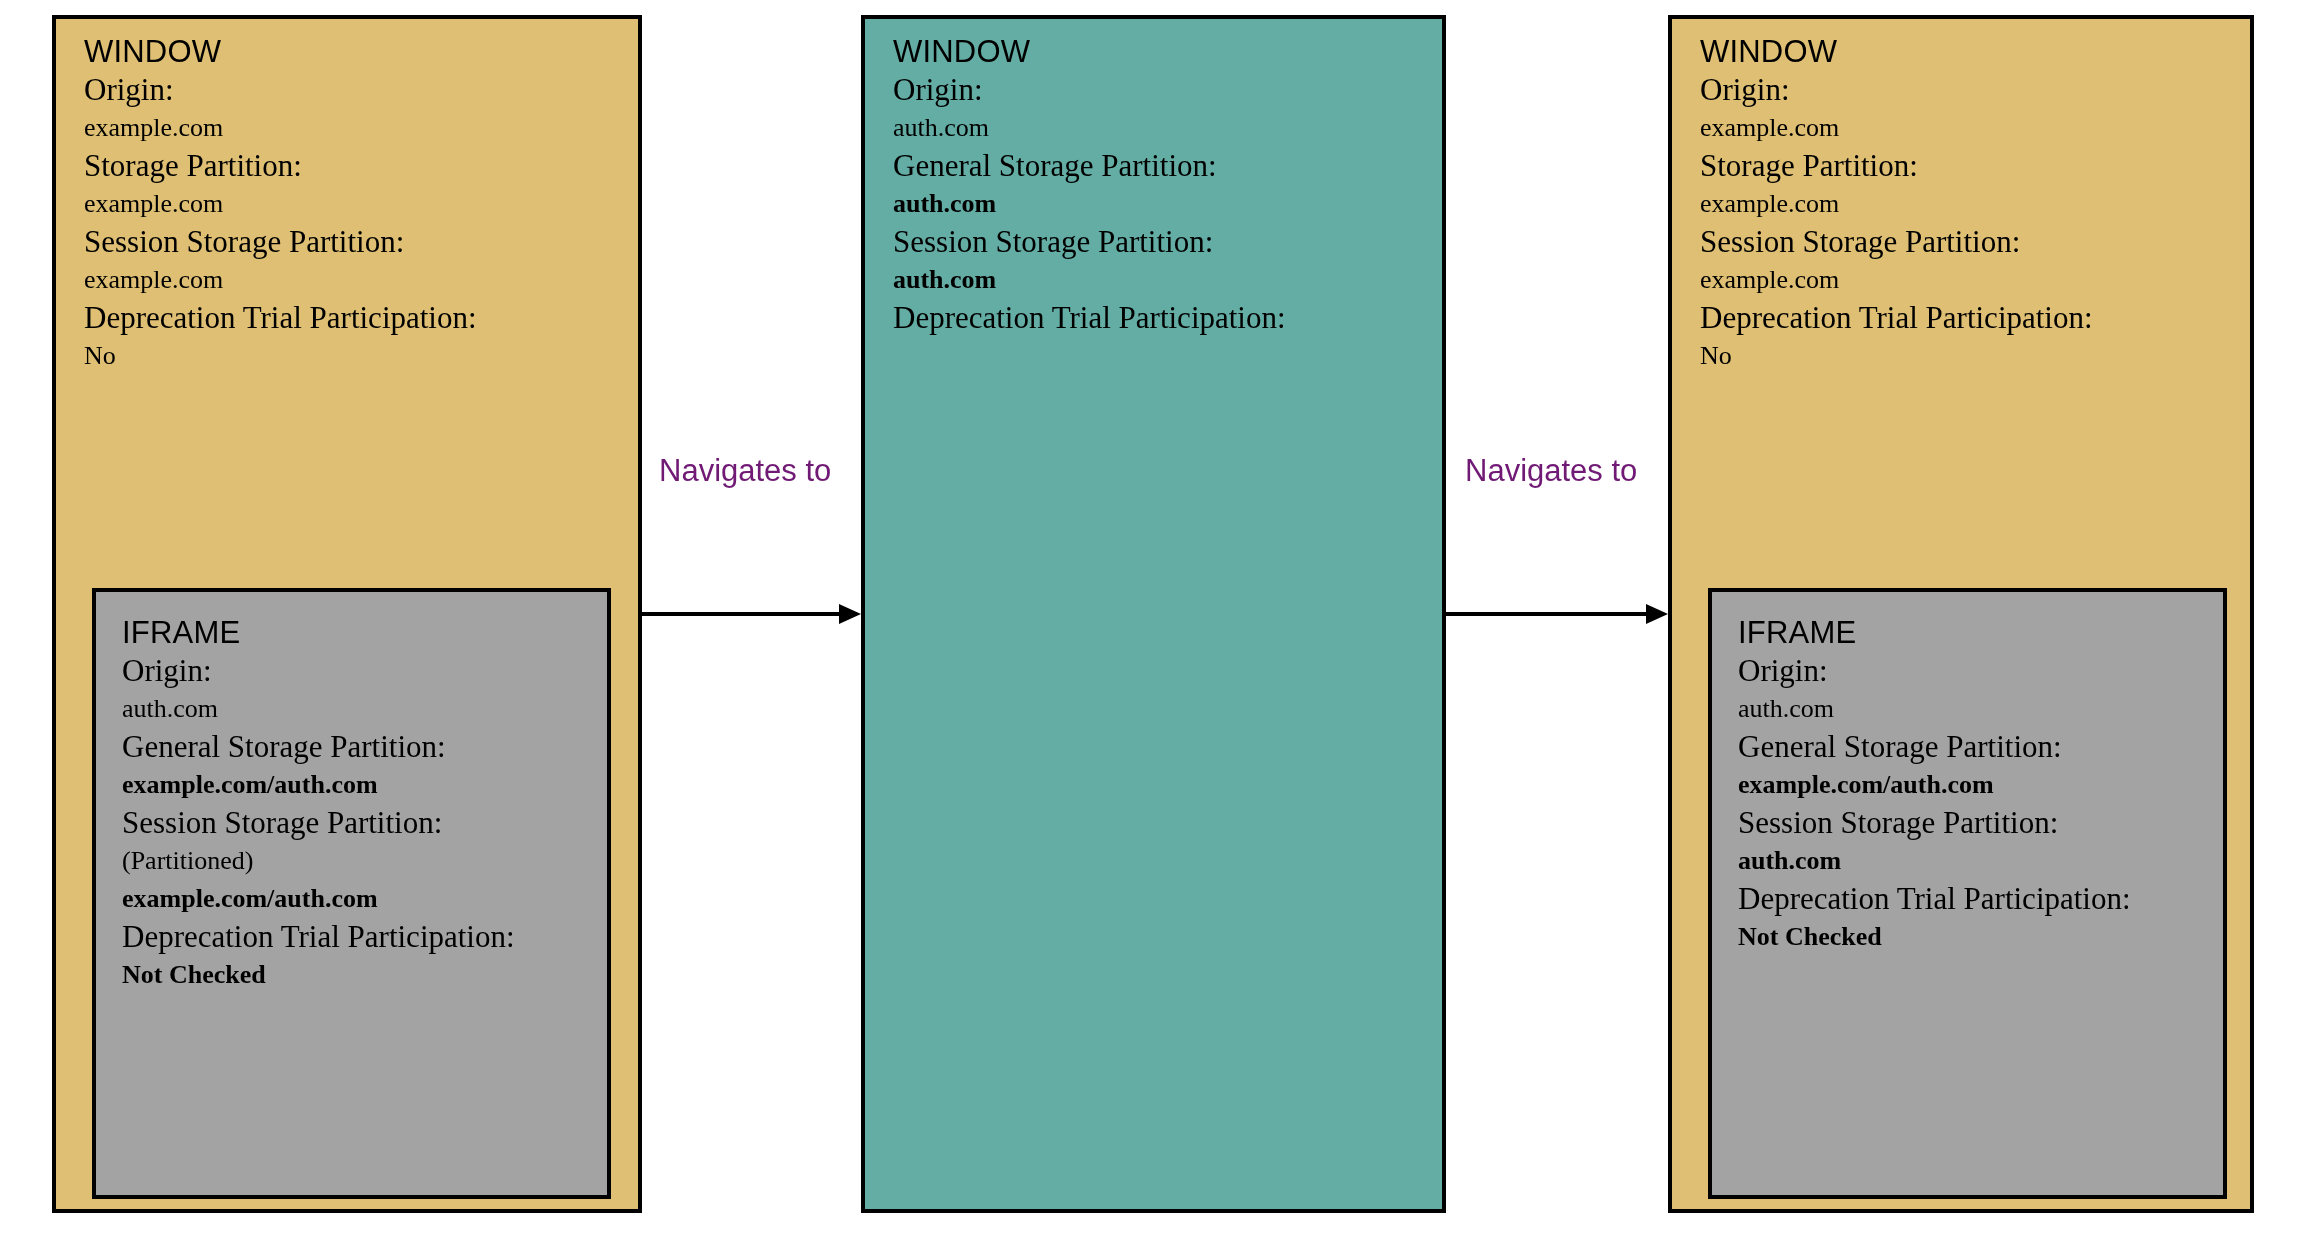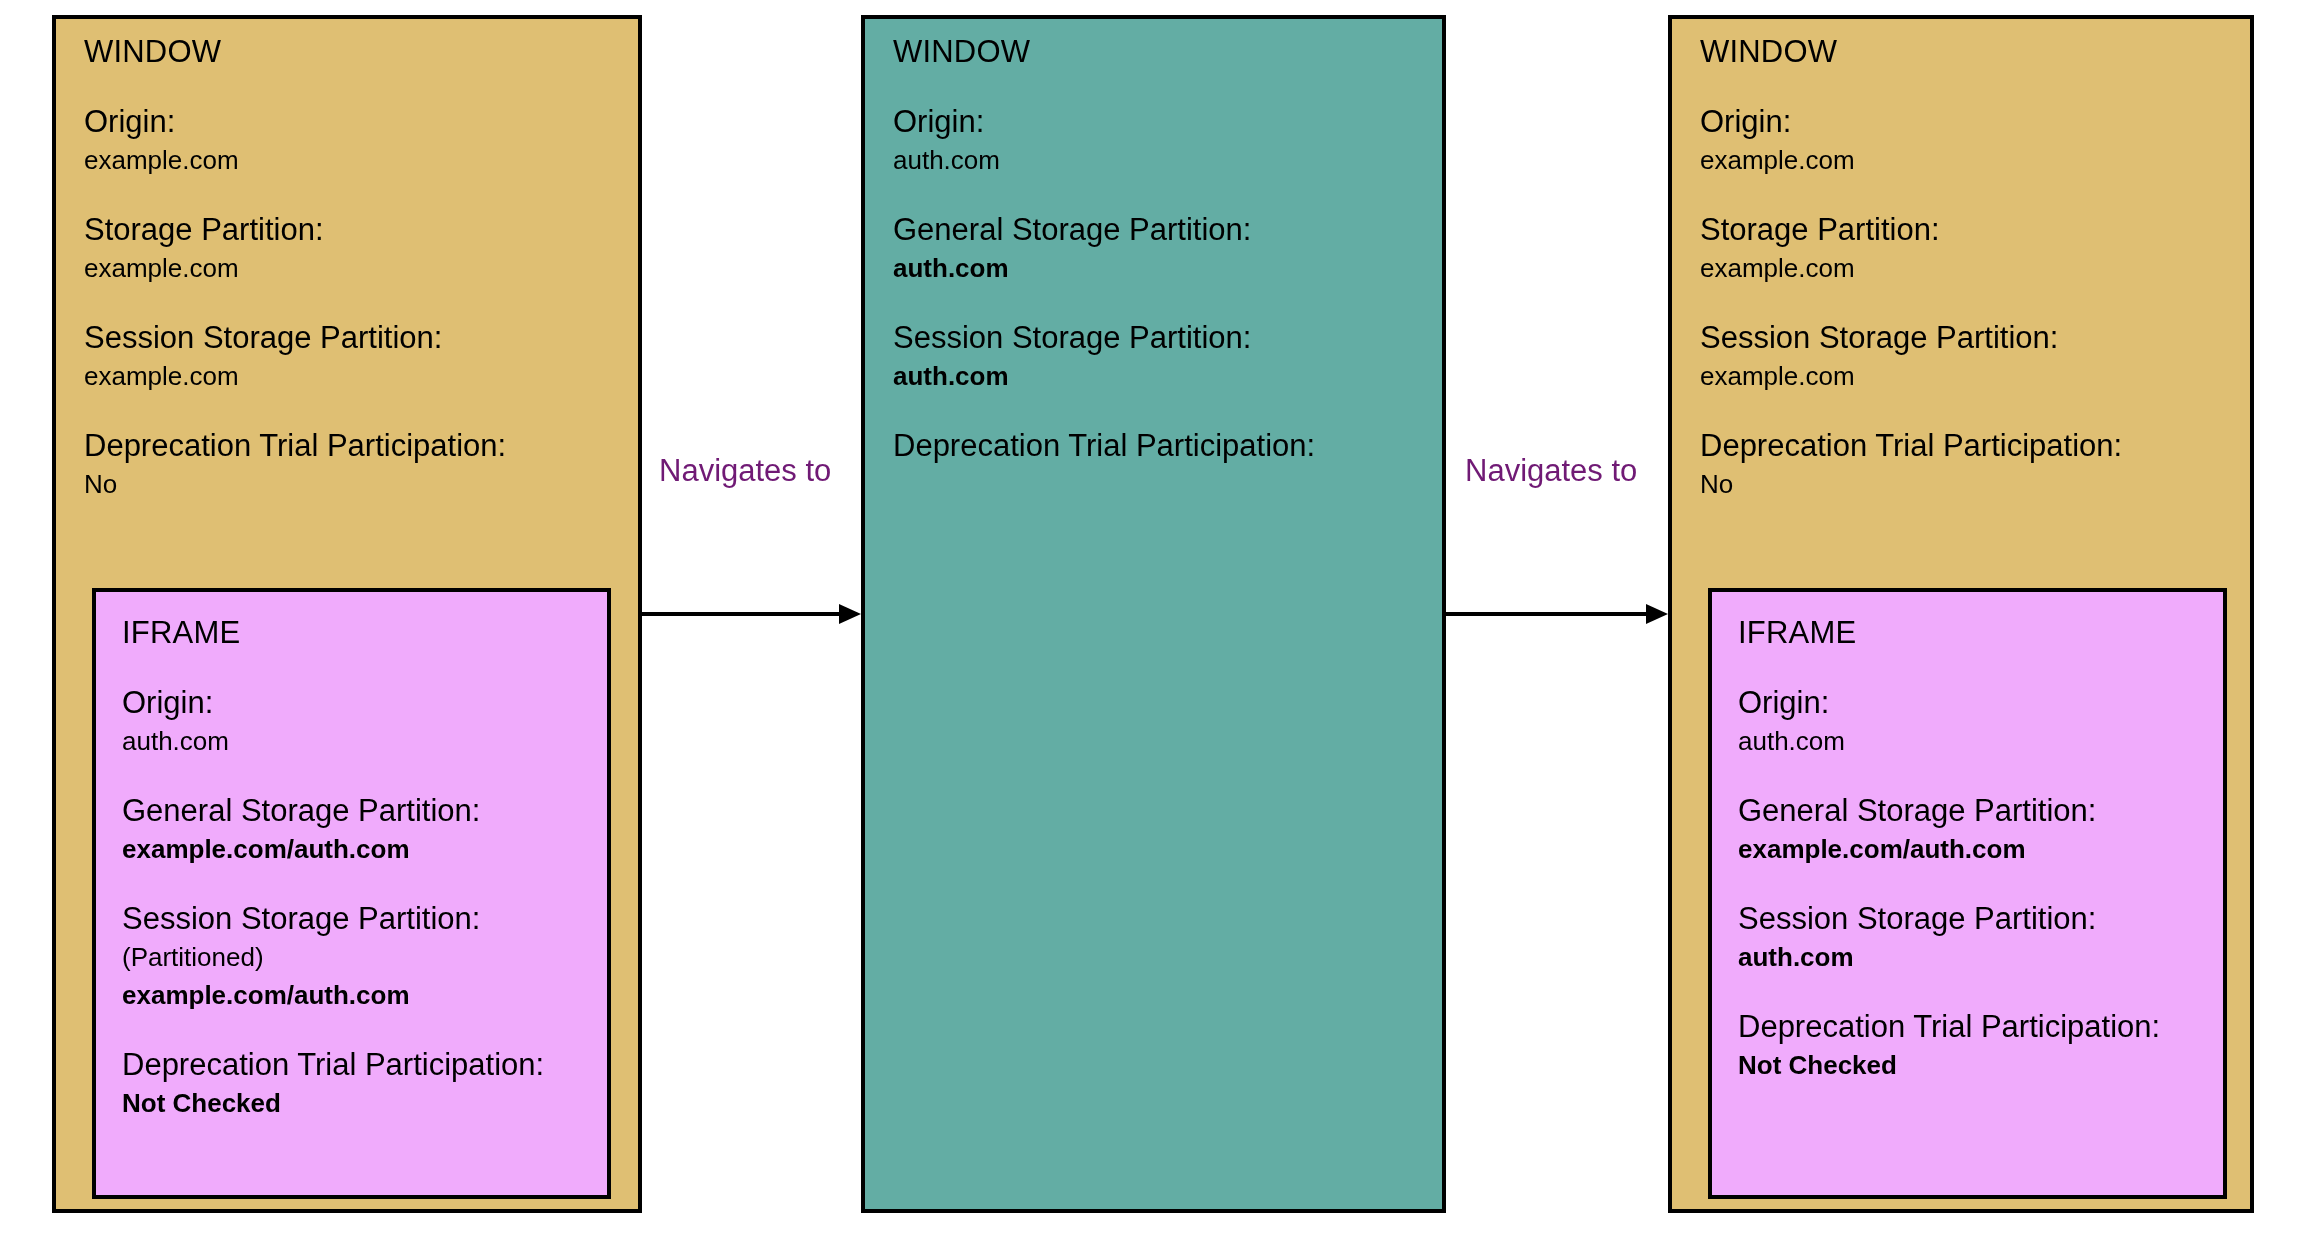--- a/index.html
+++ b/index.html
@@ -34,21 +34,21 @@
 
   #panel-1 { left: 52px;   top: 15px; width: 590px;  height: 1198px; }
   #panel-2 { left: 861px;  top: 15px; width: 585px;  height: 1198px; }
   #panel-3 { left: 1668px; top: 15px; width: 586px;  height: 1198px; }
 
   
   .iframe-box {
     position: absolute;
     box-sizing: border-box;
     border: 4px solid #000000;
-    background: #f0abfc;
+    background: #a3a3a3;
   }
   #iframe-1 { left: 36px; top: 569px; width: 519px; height: 611px; }
   #iframe-3 { left: 36px; top: 569px; width: 519px; height: 611px; }
 
   
   .text-area {
     position: absolute;
     left: 28px;
     top: 14px;
     right: 10px;
@@ -59,21 +59,21 @@
   }
 
   .box-title {
     font-size: 31px;
     line-height: 38px;
     letter-spacing: 0.2px;
     white-space: nowrap;
   }
 
   .field {
-    margin-top: 32px;
+    font-family: Liberation Serif, serif;
   }
   .field .label {
     font-size: 31px;
     line-height: 38px;
     white-space: nowrap;
   }
   .field .value {
     font-size: 26px;
     line-height: 38px;
     white-space: nowrap;

